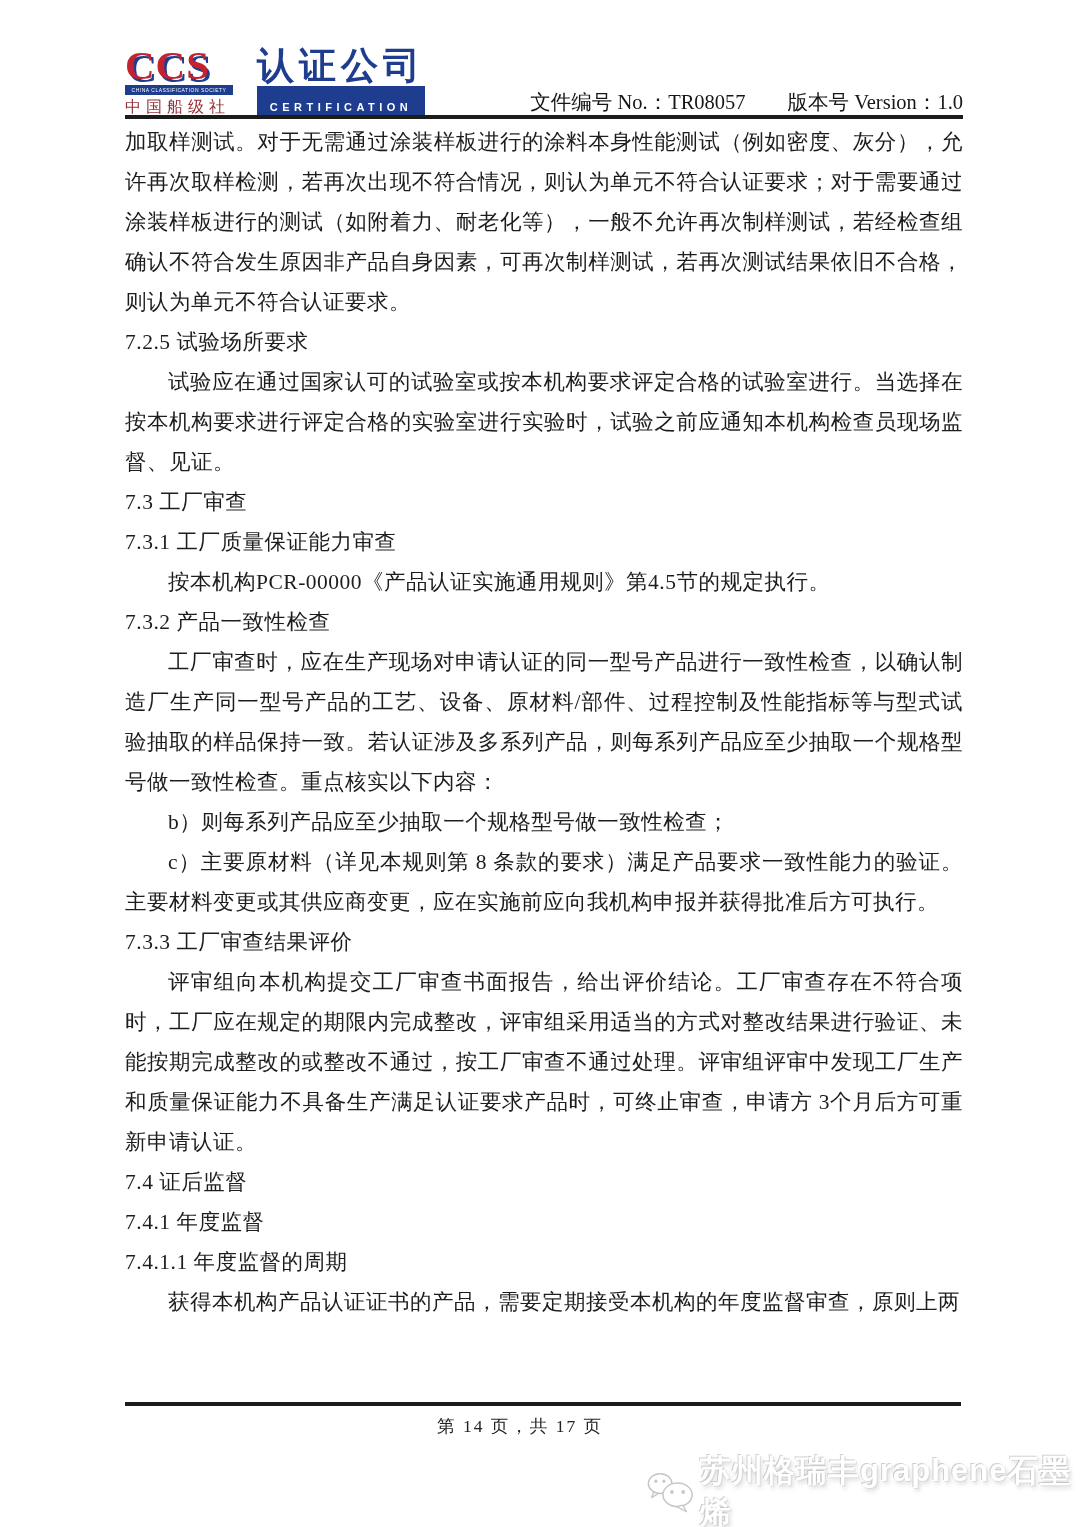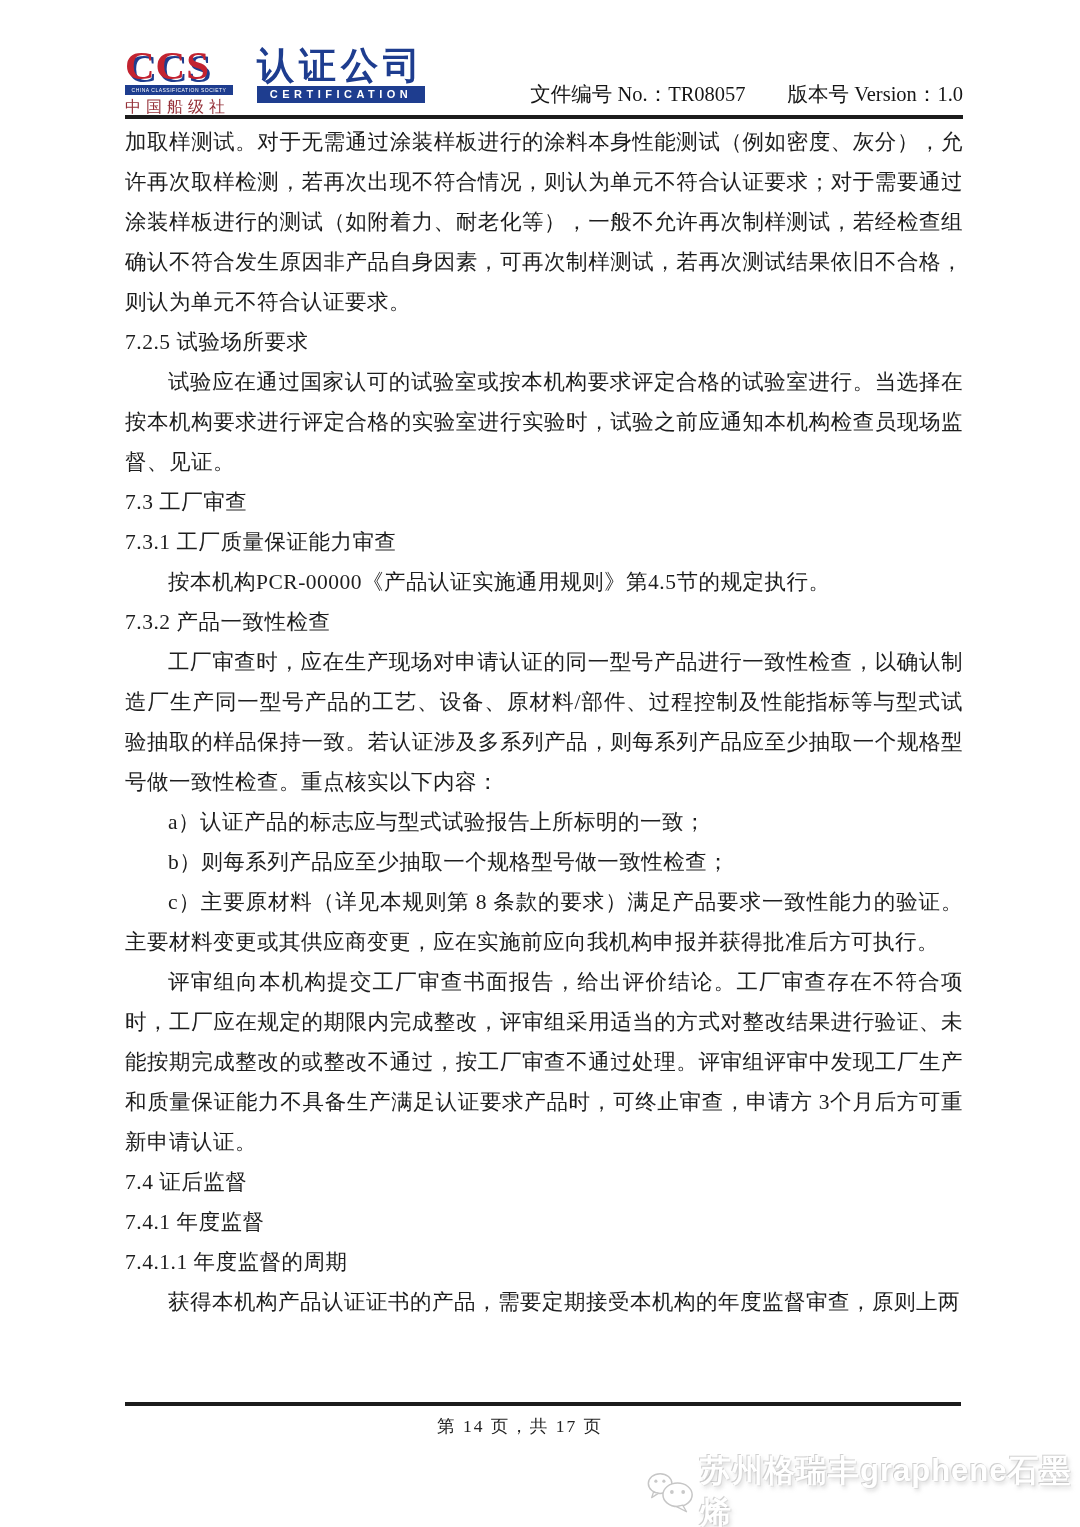--- a/index.html
+++ b/index.html
@@ -16,22 +16,22 @@
             font-family:"Liberation Serif",serif;}
   .ccs-banner{margin-top:3px;background:#1e3d8f;color:#ffffff;font-size:5px;
               font-family:"Liberation Sans",sans-serif;text-align:center;
               padding:2px 0;letter-spacing:.5px;white-space:nowrap;overflow:hidden;}
   .ccs-cn{font-size:16px;color:#953038;letter-spacing:5px;margin-top:2px;white-space:nowrap;}
   .logo-right{display:flex;flex-direction:column;}
   .cert-cn{font-size:37px;line-height:35px;font-weight:700;color:#1e3d8f;
            letter-spacing:5px;font-family:"Liberation Sans","DejaVu Sans",sans-serif;}
   .cert-banner{margin-top:3px;background:#1e3d8f;color:#ffffff;font-size:11px;
                font-weight:bold;letter-spacing:4.5px;text-align:center;
-               font-family:"Liberation Sans",sans-serif;padding:2px 0 3px;}
-  .doc-meta{font-size:20.5px;color:#161616;padding-bottom:10px;white-space:nowrap;}
+               font-family:"Liberation Sans",sans-serif;padding:15px 0 3px;}
+  .doc-meta{font-size:20.5px;color:#161616;padding-bottom:2px;white-space:nowrap;}
   .doc-meta .ver{margin-left:42px;}
   .header-rule{position:absolute;left:125px;top:115px;width:838px;height:4px;background:#1c1c1c;}
 
   
   .doc-body{position:absolute;left:125px;top:122px;width:838px;}
   .doc-body p{margin:0;font-size:21.5px;line-height:40px;color:#1d1d1d;
               text-align:justify;letter-spacing:.5px;}
   .doc-body p.ind{text-indent:2em;}
 
   
@@ -73,23 +73,23 @@
 
   <div class="doc-body">
     <p>加取样测试。对于无需通过涂装样板进行的涂料本身性能测试（例如密度、灰分），允许再次取样检测，若再次出现不符合情况，则认为单元不符合认证要求；对于需要通过涂装样板进行的测试（如附着力、耐老化等），一般不允许再次制样测试，若经检查组确认不符合发生原因非产品自身因素，可再次制样测试，若再次测试结果依旧不合格，则认为单元不符合认证要求。</p>
     <p>7.2.5 试验场所要求</p>
     <p class="ind">试验应在通过国家认可的试验室或按本机构要求评定合格的试验室进行。当选择在按本机构要求进行评定合格的实验室进行实验时，试验之前应通知本机构检查员现场监督、见证。</p>
     <p>7.3  工厂审查</p>
     <p>7.3.1 工厂质量保证能力审查</p>
     <p class="ind">按本机构PCR-00000《产品认证实施通用规则》第4.5节的规定执行。</p>
     <p>7.3.2 产品一致性检查</p>
     <p class="ind">工厂审查时，应在生产现场对申请认证的同一型号产品进行一致性检查，以确认制造厂生产同一型号产品的工艺、设备、原材料/部件、过程控制及性能指标等与型式试验抽取的样品保持一致。若认证涉及多系列产品，则每系列产品应至少抽取一个规格型号做一致性检查。重点核实以下内容：</p>
-    <p class="ind">a）认证产品的标志应与型式试验报告上所标明的一致；</p>
     <p class="ind">b）则每系列产品应至少抽取一个规格型号做一致性检查；</p>
     <p class="ind">c）主要原材料（详见本规则第 8 条款的要求）满足产品要求一致性能力的验证。主要材料变更或其供应商变更，应在实施前应向我机构申报并获得批准后方可执行。</p>
+    <p>7.3.3 工厂审查结果评价</p>
     <p class="ind">评审组向本机构提交工厂审查书面报告，给出评价结论。工厂审查存在不符合项时，工厂应在规定的期限内完成整改，评审组采用适当的方式对整改结果进行验证、未能按期完成整改的或整改不通过，按工厂审查不通过处理。评审组评审中发现工厂生产和质量保证能力不具备生产满足认证要求产品时，可终止审查，申请方 3个月后方可重新申请认证。</p>
     <p>7.4  证后监督</p>
     <p>7.4.1 年度监督</p>
     <p>7.4.1.1 年度监督的周期</p>
     <p class="ind">获得本机构产品认证证书的产品，需要定期接受本机构的年度监督审查，原则上两</p>
   </div>
 
   <div class="footer-rule"></div>
   <div class="footer-text">第 14 页，共 17 页</div>
 

